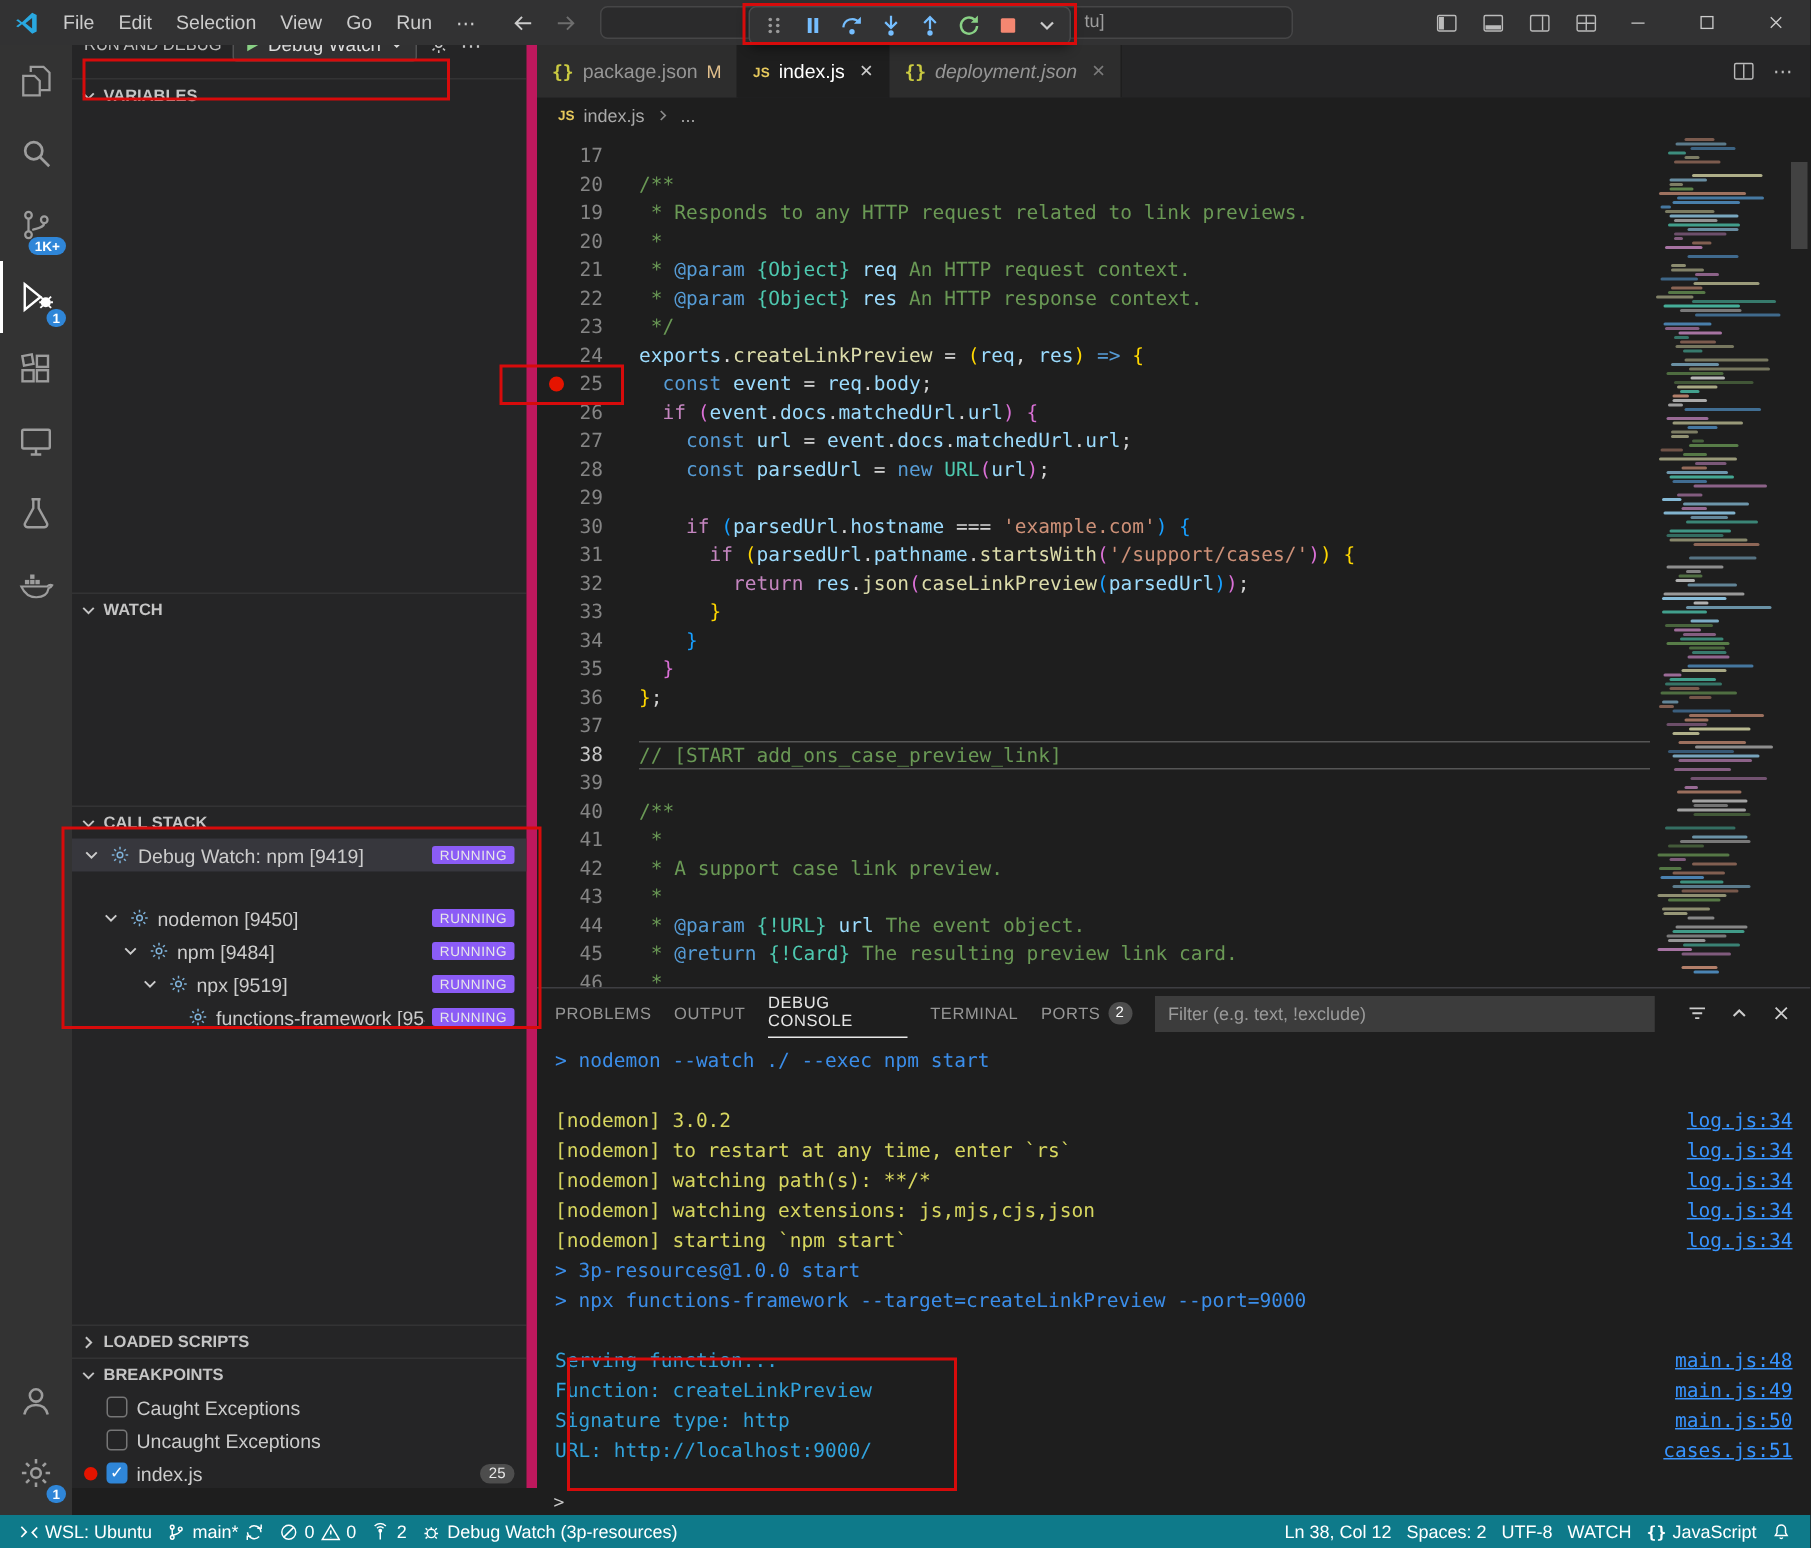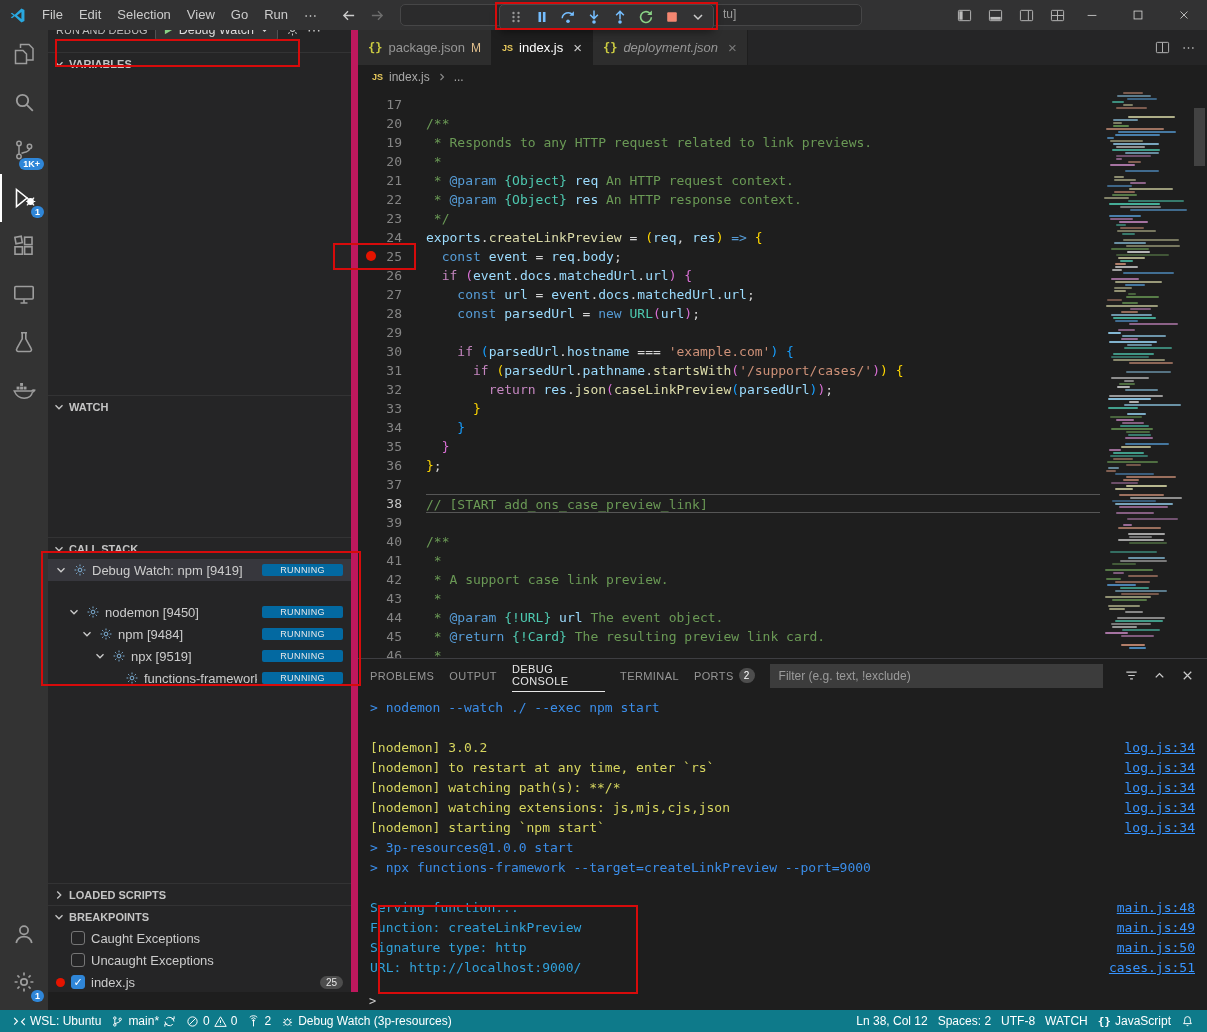--- a/index.html
+++ b/index.html
@@ -46,21 +46,21 @@
   #launch-config .ico svg{width:13px;height:13px}
   #sidebar-gear svg{width:15px;height:15px;color:#c5c5c5}
   #sidebar-more{color:#c5c5c5;font-size:14px}
   .sec-h{position:absolute;left:0;width:100%;height:22px;display:flex;align-items:center;gap:3px;padding:0 4px;font-size:11px;font-weight:700;color:#c5c5c5;border-top:1px solid rgba(204,204,204,.09)}
   .sec-h .ico{color:#c5c5c5}
   .sec-h .ico svg{width:14px;height:14px}
   #callstack-rows{position:absolute;left:0;top:547px;width:100%}
   .cs-row{height:22px;display:flex;align-items:center;gap:5px;font-size:13px;color:#ccc;padding-right:8px}
   .cs-row.sel{background:#37373d}
   .cs-label{white-space:nowrap;overflow:hidden;min-width:0;flex-shrink:1}
-  .cs-badge{margin-left:auto;background:#0369a1;color:#e8e8e8;font-size:9px;padding:1px 18px;border-radius:2px;letter-spacing:.4px;flex:none}
+  .cs-badge{margin-left:auto;background:#8b5cf6;color:#e8e8e8;font-size:9px;padding:1px 5px;border-radius:2px;letter-spacing:.4px;flex:none}
   .tree-chev{color:#ccc}
   .tree-chev svg{width:14px;height:14px}
   .tree-chev-sp{width:14px;flex:none}
   .cs-ico{color:#7fb2d9}
   .cs-ico svg{width:14px;height:14px}
   #breakpoint-rows{position:absolute;left:0;top:915px;width:100%}
   .bp-row{height:22px;display:flex;align-items:center;gap:6px;padding:0 8px;font-size:13px;color:#ccc}
   .bp-dot{width:9px;height:9px;border-radius:50%;background:#e51400;flex:none}
   .bp-dot.hidden{visibility:hidden}
   .checkbox{width:14px;height:14px;border:1px solid #767676;border-radius:3px;font-size:11px;line-height:12px;text-align:center;color:#fff;flex:none}

